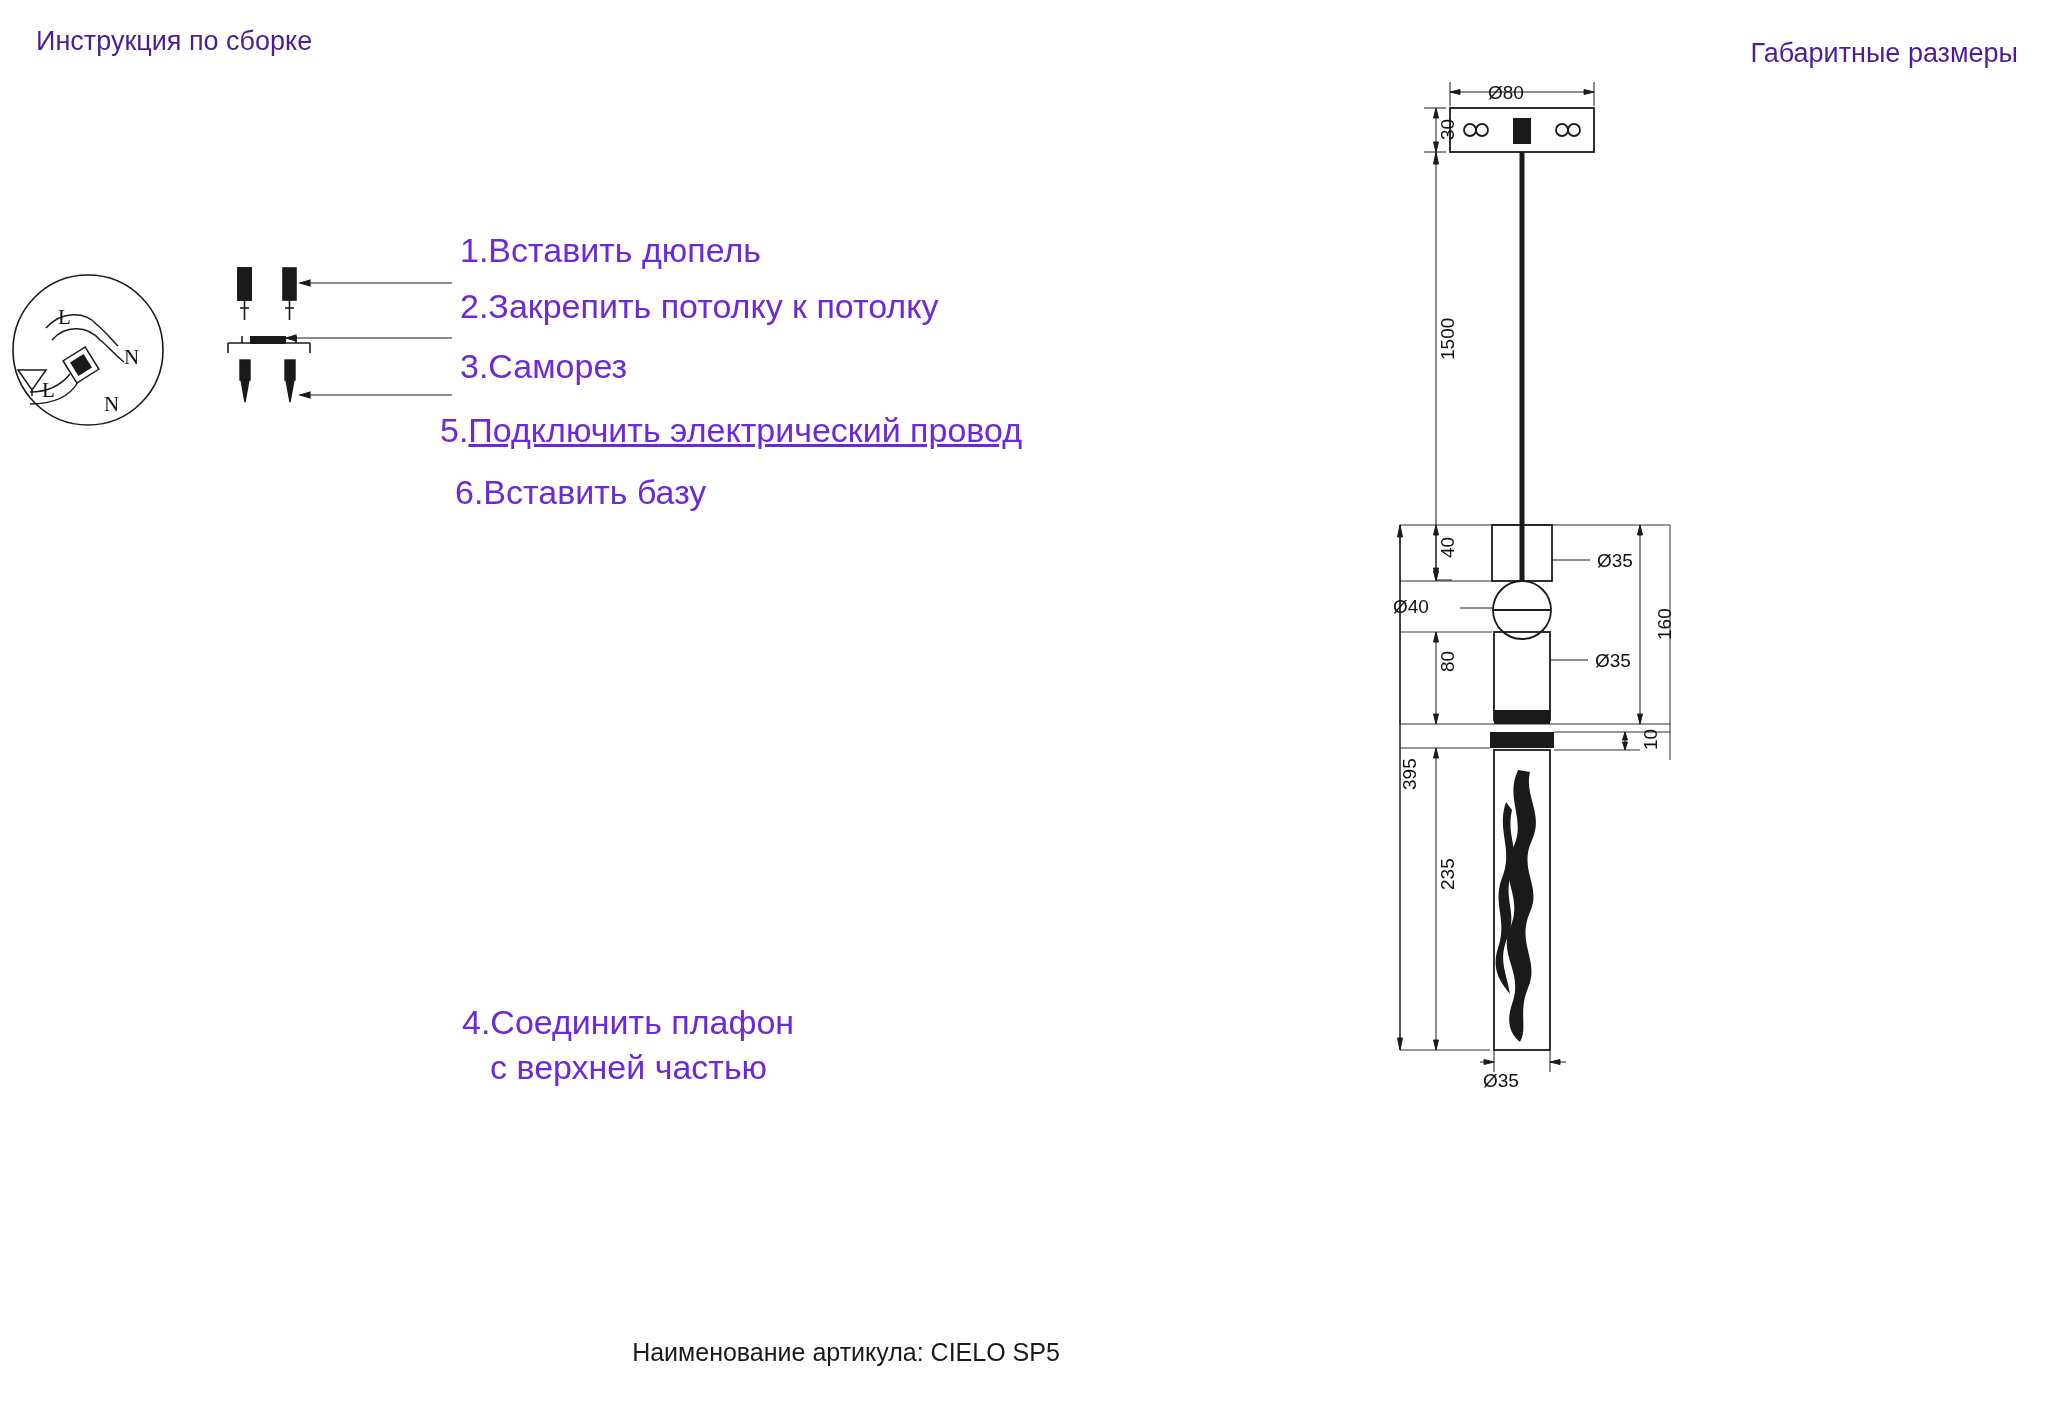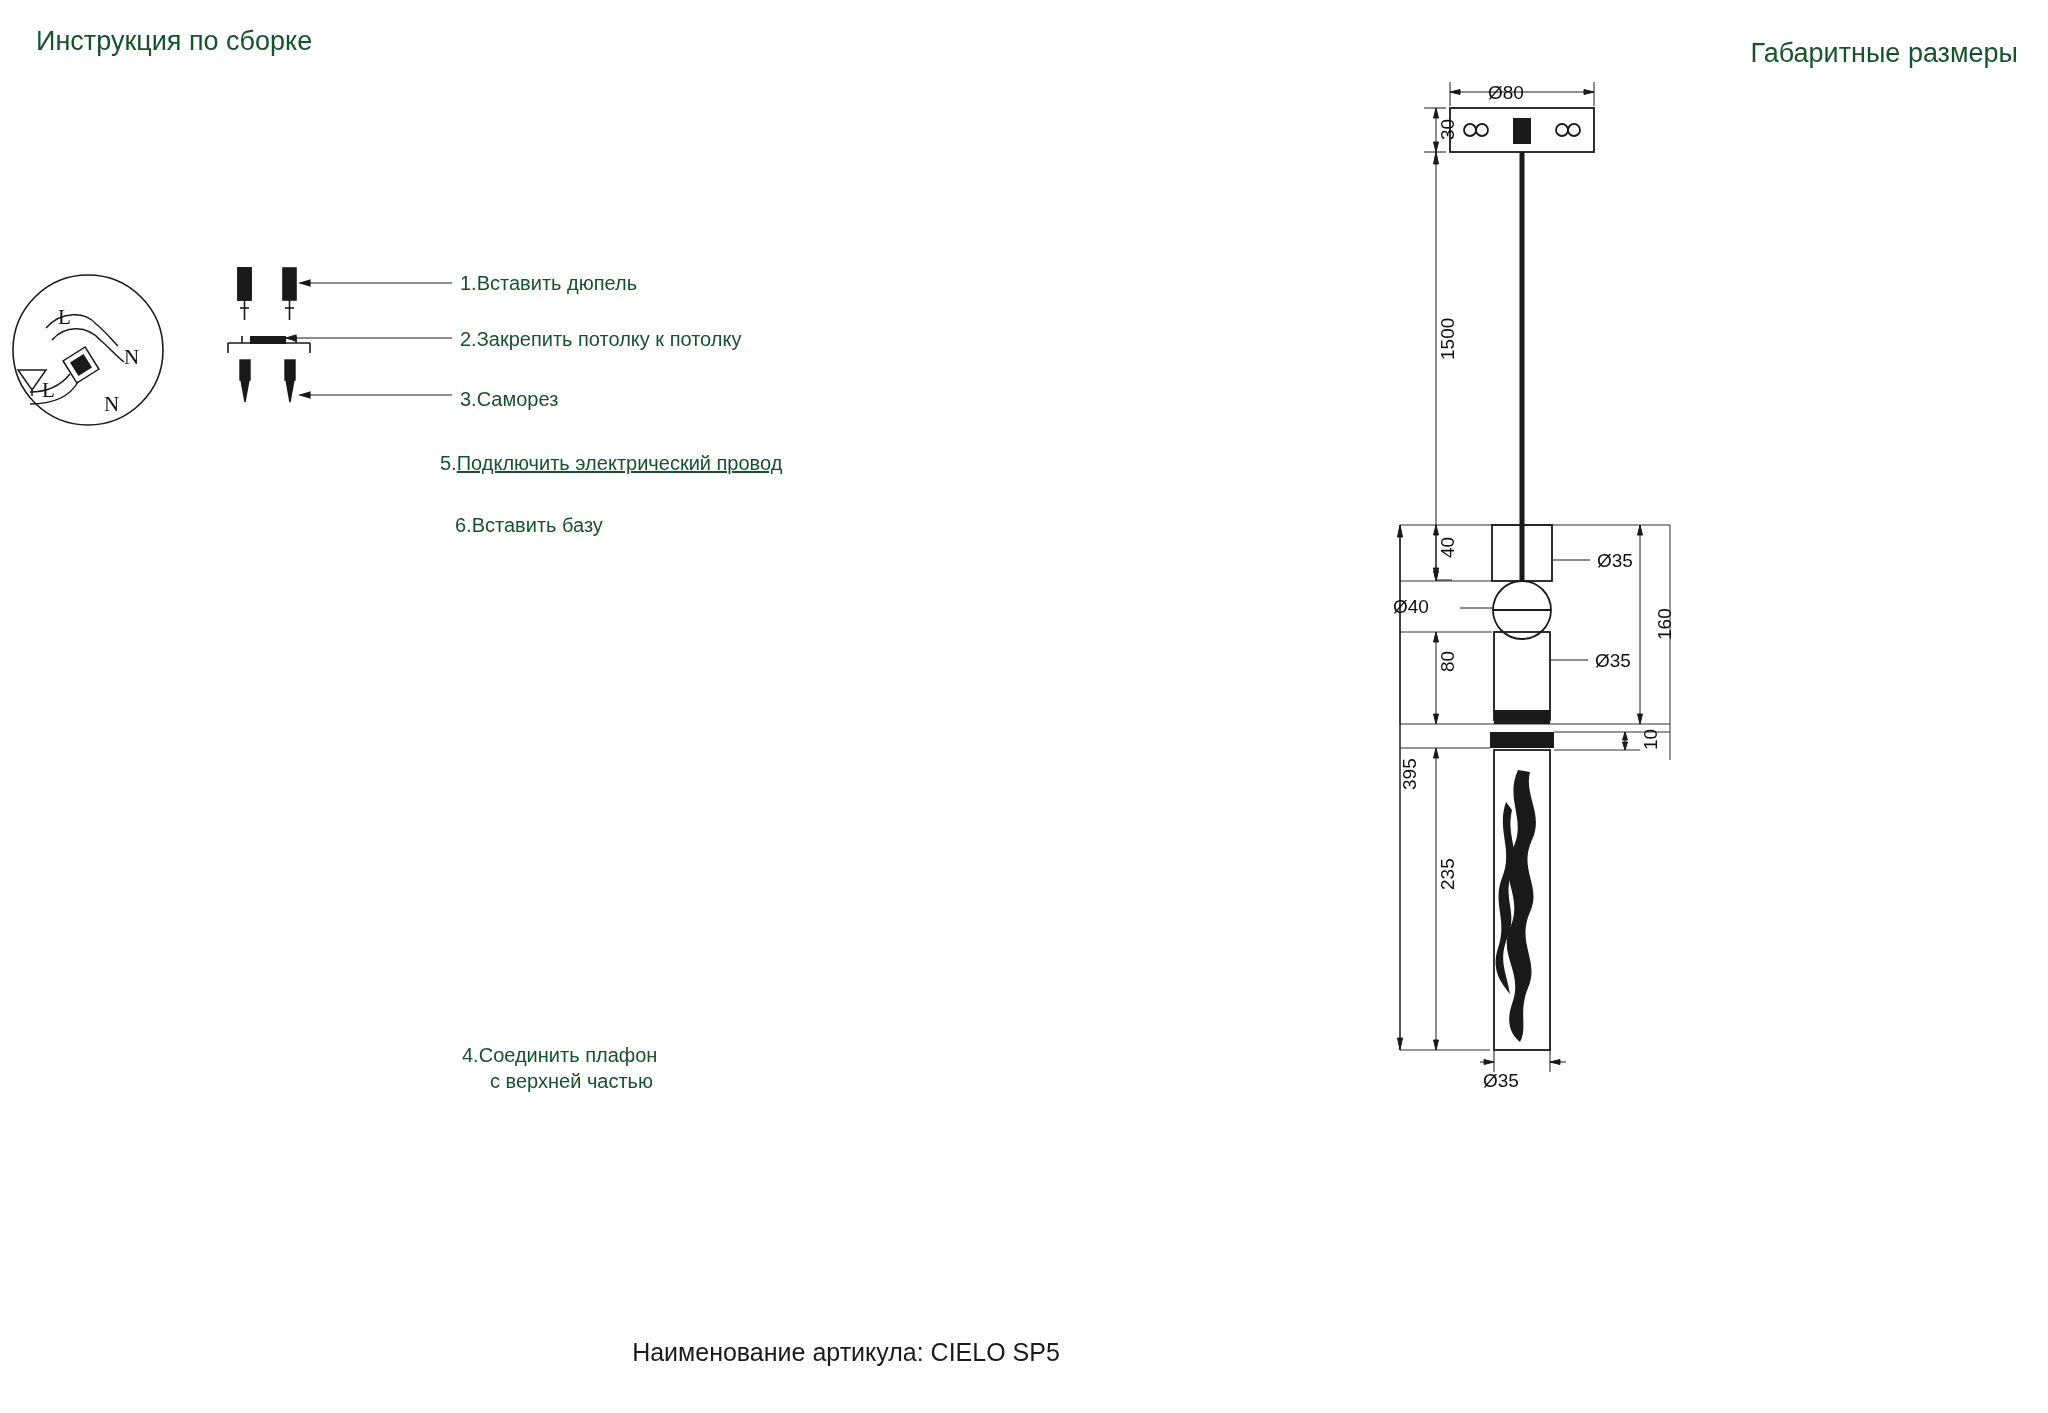--- a/index.html
+++ b/index.html
@@ -17,41 +17,40 @@
   }
   #sheet {
     position: absolute;
     left: 0; top: 0;
     width: 2048px;
     height: 1413px;
   }
   .hdr {
     position: absolute;
     font-size: 27px;
-    color: #14532d;
+    color: #4c1d95;
     white-space: nowrap;
   }
   #hdr-left { left: 36px; top: 26px; }
   #hdr-right { right: 30px; top: 26px; margin-top: 12px; }
   #footer {
     position: absolute;
     left: 0;
     top: 1338px;
     width: 1692px;
     text-align: center;
     font-size: 25px;
     white-space: nowrap;
   }
   .step {
     position: absolute;
-    font-size: 20px;
-    color: #14532d;
+    font-size: 34px;
+    color: #6d28d9;
     white-space: nowrap;
     line-height: 1.32;
-    margin-top: 42px;
   }
   .step .num { display: inline-block; }
   #step1 { left: 460px; top: 228px; }
   #step2 { left: 460px; top: 284px; }
   #step3 { left: 460px; top: 344px; }
   #step5 { left: 440px; top: 408px; text-decoration: underline; }
   #step6 { left: 455px; top: 470px; }
   #step4 { left: 462px; top: 1000px; }
   #step4 .l2 { display:block; padding-left: 28px; }
   .dimtxt {

